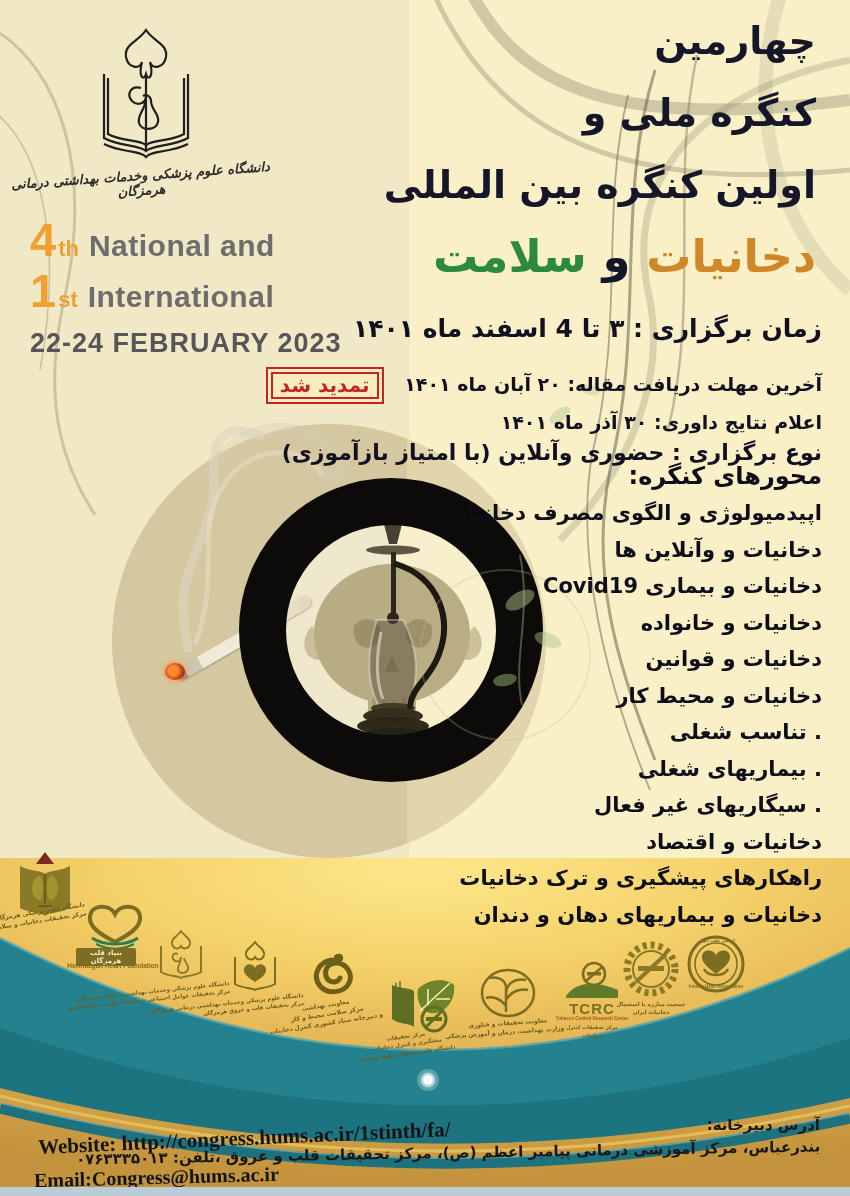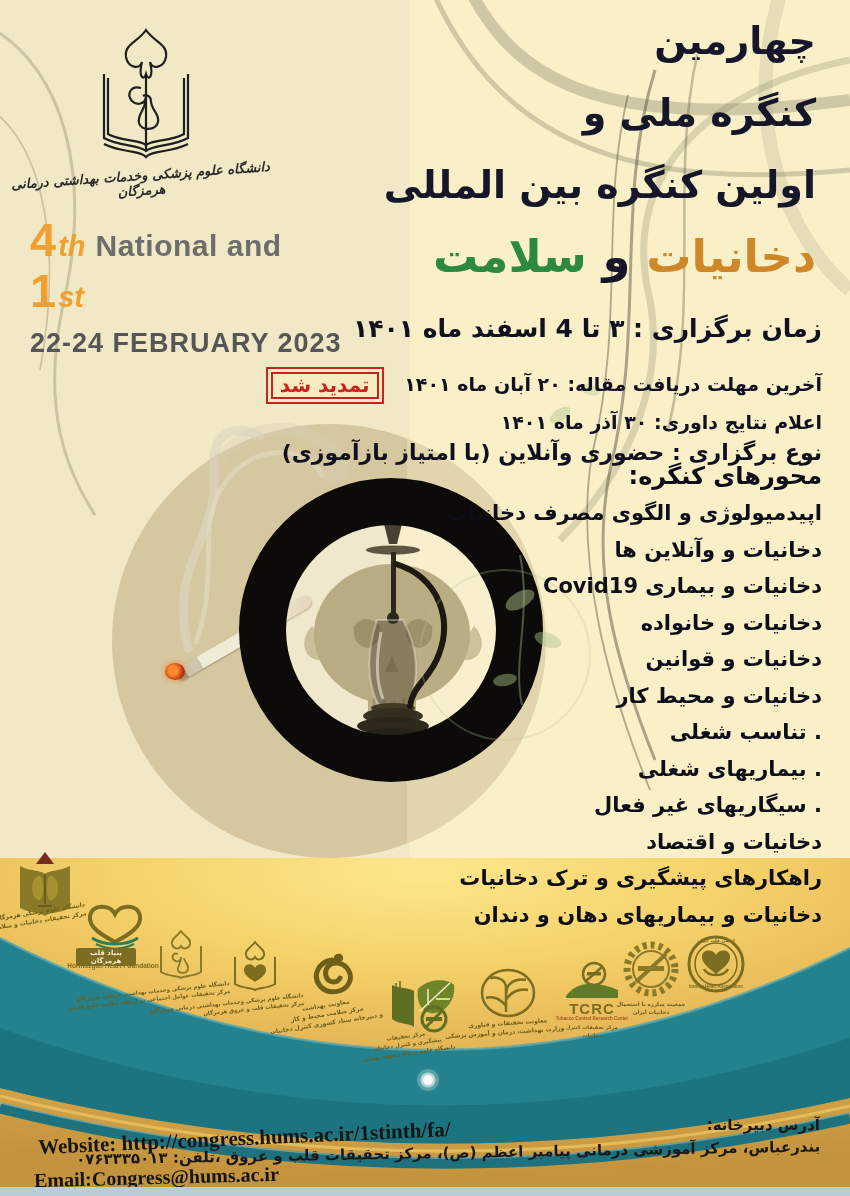--- a/index.html
+++ b/index.html
@@ -12,21 +12,21 @@
 
   
   .uni-logo{left:86px;top:26px;z-index:8;}
   .uni-caption{left:6px;top:168px;width:270px;text-align:center;z-index:8;
     font-size:13px;font-style:italic;font-weight:bold;color:#2a2a2a;transform:rotate(-4deg);}
 
   
   .en-block{left:30px;top:216px;width:430px;z-index:9;}
   .en-row{display:flex;align-items:baseline;margin-bottom:4px;}
   .en-num{font-size:47px;font-weight:bold;color:#f0a030;line-height:1;}
-  .en-ord{font-size:29px;font-weight:bold;color:#f0a030;margin-left:2px;font-style:italic;}
+  .en-ord{font-size:22px;font-weight:bold;color:#f0a030;margin-left:2px;}
   .en-rest{font-size:30px;font-weight:bold;color:#6d6d6d;margin-left:10px;letter-spacing:.5px;}
   .en-line3{font-size:27px;font-weight:bold;color:#56565a;letter-spacing:.2px;margin-top:6px;}
   .en-line4{font-size:27px;font-weight:bold;color:#56565a;letter-spacing:1px;margin-top:14px;}
 
   
   .fa-title{right:34px;top:22px;z-index:9;color:#16162a;font-weight:bold;}
   .fa-title .t1{font-size:38px;line-height:1;margin-bottom:34px;}
   .fa-title .t2{font-size:38px;line-height:1;margin-bottom:34px;}
   .fa-title .t3{font-size:38px;line-height:1;margin-bottom:30px;}
   .fa-title .t4{font-size:45px;line-height:1;}
@@ -183,20 +183,21 @@
 
   <div class="abs en-block en">
     <div class="en-row">
       <span class="en-num">4</span>
       <span class="en-ord">th</span>
       <span class="en-rest">National and</span>
     </div>
     <div class="en-row">
       <span class="en-num">1</span>
       <span class="en-ord">st</span>
+      <span class="en-rest">International</span>
     </div>
     <div class="en-line4">22-24 FEBRUARY 2023</div>
   </div>
 
   <div class="abs fa-title fa">
     <div class="t1">چهارمین</div>
     <div class="t2">کنگره ملی و</div>
     <div class="t3">اولین کنگره بین المللی</div>
     <div class="t4"><span class="orange">دخانیات</span><span> و </span><span class="green">سلامت</span></div>
   </div>

